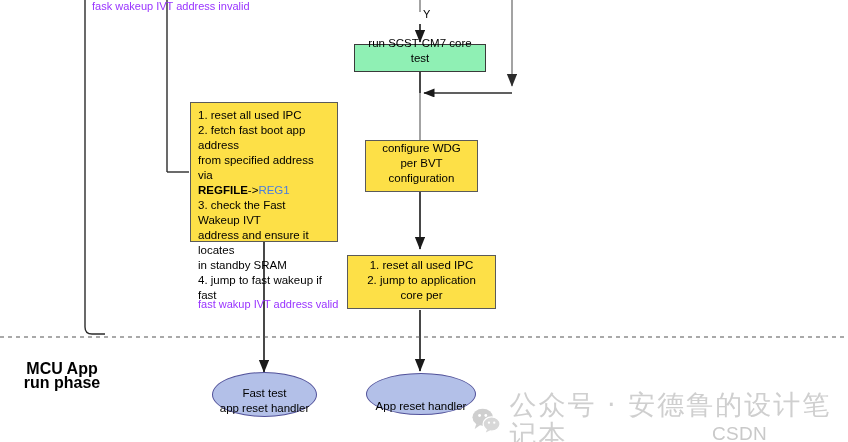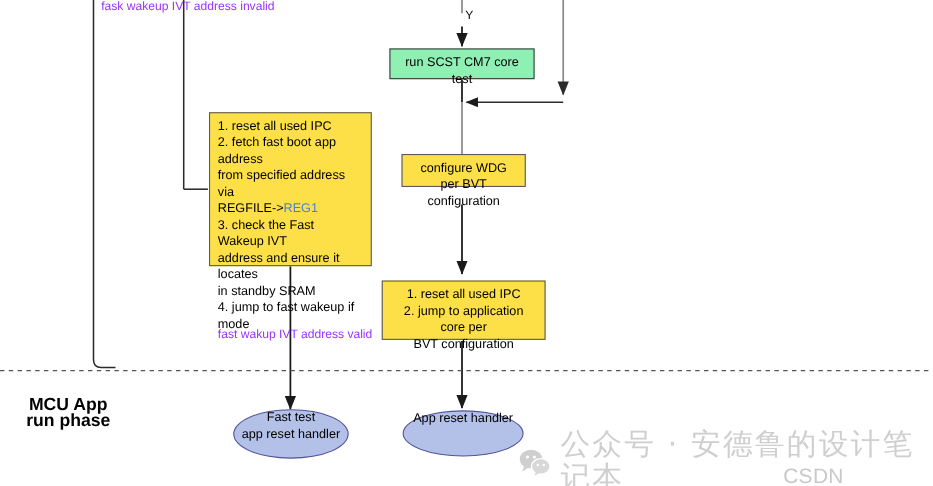--- a/index.html
+++ b/index.html
@@ -22,21 +22,21 @@
     position: absolute;
     left: 0;
     top: 0;
     width: 848px;
     height: 442px;
   }
 
   .node {
     position: absolute;
     display: flex;
-    align-items: flex-start;
+    align-items: flex-end;
     justify-content: center;
     font-size: 11.5px;
     line-height: 15px;
     color: #000000;
   }
 
   .proc {
     border: 1.2px solid #5a5a5a;
     background: #fde047;
     padding: 5px 7px;
@@ -77,21 +77,21 @@
   .phase-label {
     position: absolute;
     font-size: 16px;
     line-height: 14px;
     font-weight: bold;
     color: #000000;
     text-align: center;
     white-space: pre-line;
   }
 
-  .bold { font-weight: normal; }
+  .bold { font-weight: bold; }
   .blue { color: #4a7ddd; text-align: center; }
 
   .watermark {
     position: absolute;
     display: flex;
     align-items: center;
     gap: 9px;
     color: #cfcfcf;
     pointer-events: none;
   }
@@ -162,36 +162,35 @@
   <div class="node proc left-align" style="left:190px; top:102px; width:148px; height:140px; align-items:flex-start;">
     <div>
       <div>1. reset all used IPC</div>
       <div>2. fetch fast boot app address</div>
       <div>from specified address via</div>
       <div><span class="bold">REGFILE</span><span>-&gt;</span><span class="blue">REG1</span></div>
       <div>3. check the Fast Wakeup IVT</div>
       <div>address and ensure it locates</div>
       <div>in standby SRAM</div>
       <div>4. jump to fast wakeup if</div>
-      <div>mode</div>
-    </div>
-  </div>
-
-  <div class="node proc center-align" style="left:365px; top:140px; width:113px; height:30px;">
+      <div>fast</div>
+    </div>
+  </div>
+
+  <div class="node proc center-align" style="left:365px; top:140px; width:113px; height:52px;">
     <div>
       <div>configure WDG</div>
       <div>per BVT configuration</div>
     </div>
   </div>
 
   <div class="node proc center-align" style="left:347px; top:255px; width:149px; height:54px;">
     <div>
       <div>1. reset all used IPC</div>
       <div>2. jump to application core per</div>
-      <div>BVT configuration</div>
     </div>
   </div>
 
   <div class="node terminal" style="left:212px; top:372px; width:105px; height:45px;">
     <div>
       <div>Fast test</div>
       <div>app reset handler</div>
     </div>
   </div>
 

